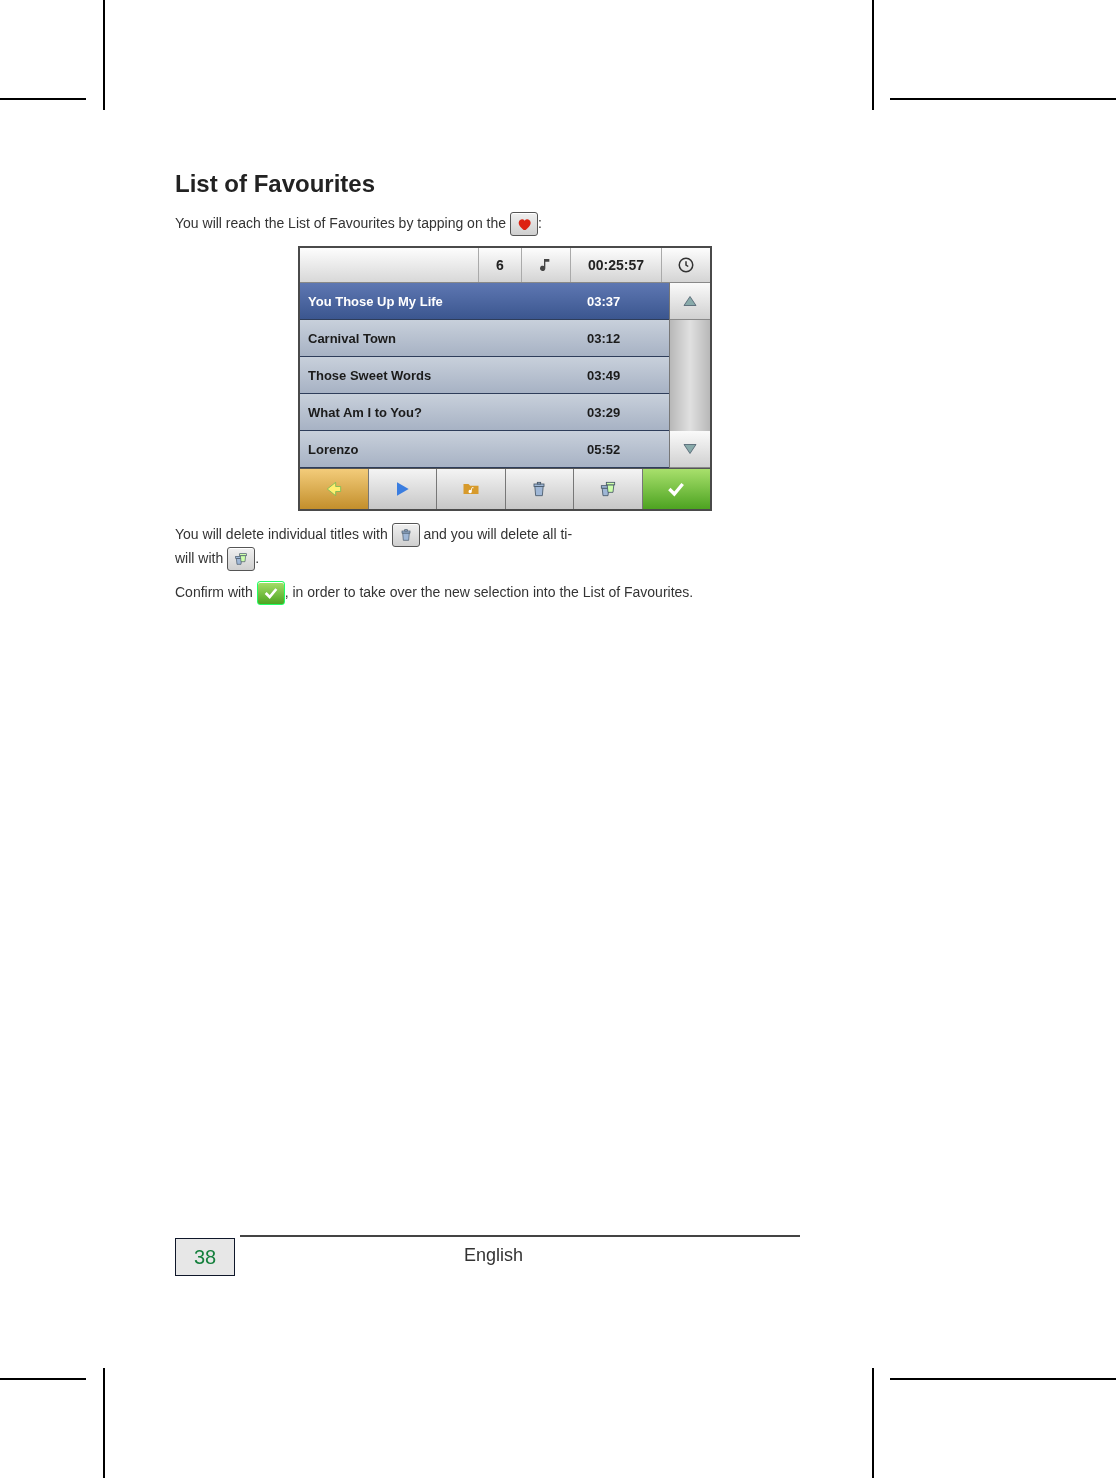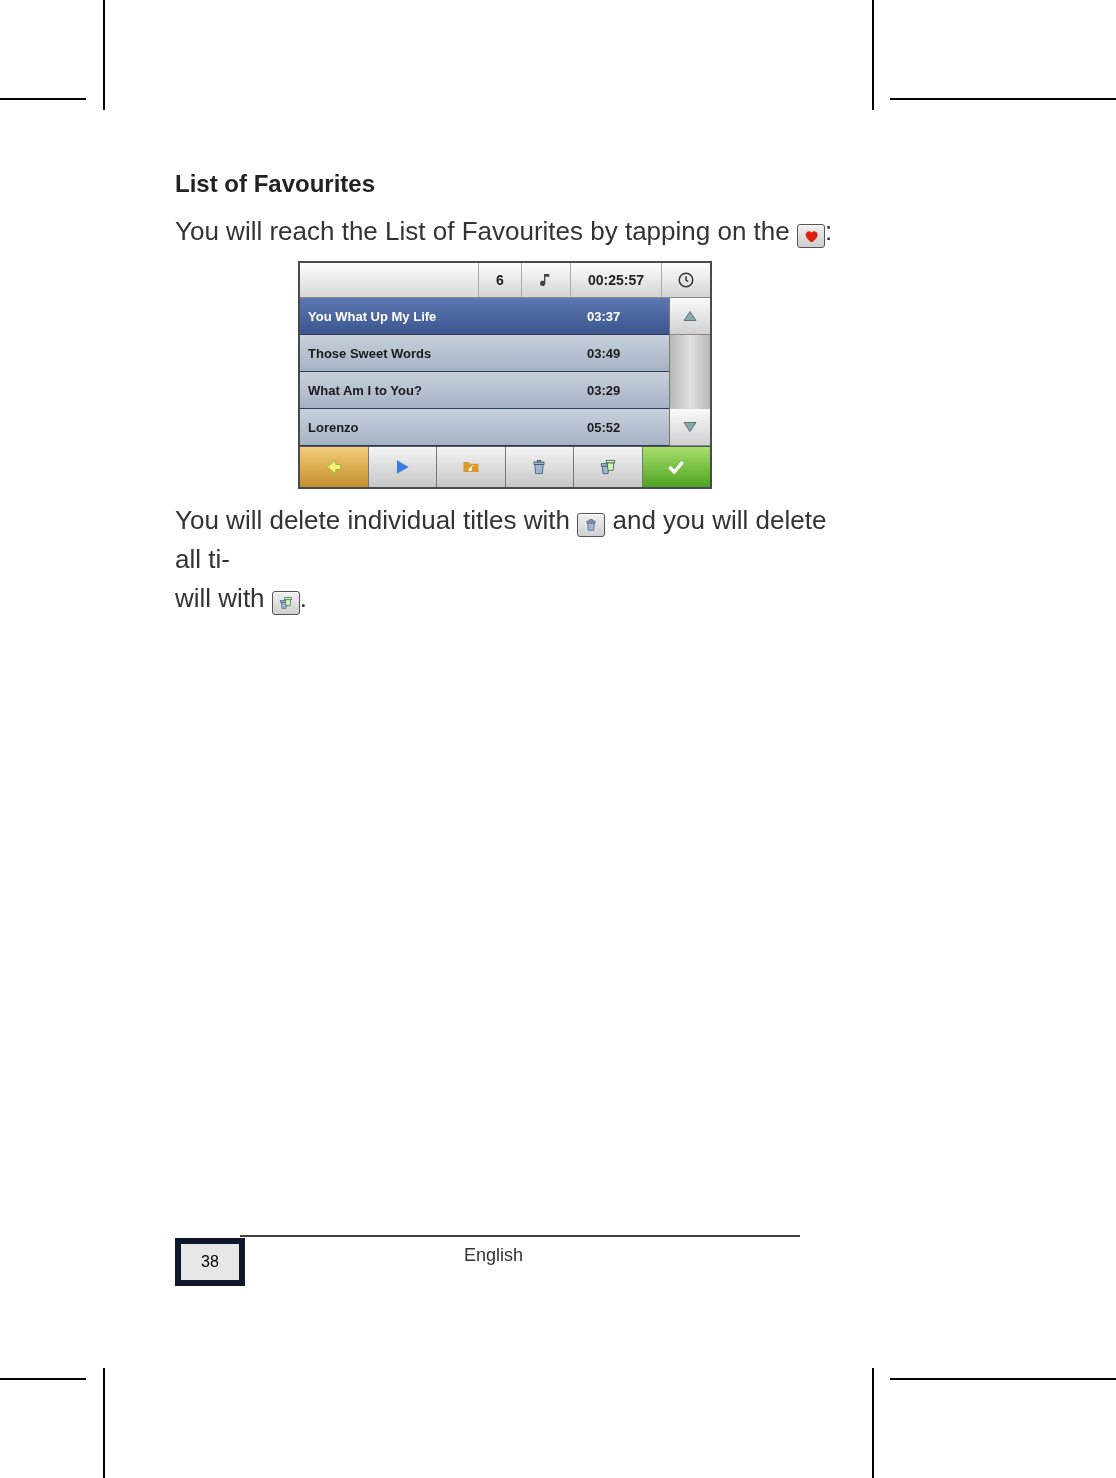--- a/index.html
+++ b/index.html
@@ -29,21 +29,21 @@
     top: 170px;
     width: 660px;
   }
   h2.section-title {
     font-size: 24px;
     font-weight: bold;
     margin: 0 0 14px 0;
     color: #222;
   }
   p.body {
-    font-size: 26px;
+    font-size: 14px;
     line-height: 1.5;
     margin: 0 0 10px 0;
     color: #333;
   }
   .inline-icon {
     display: inline-flex;
     align-items: center;
     justify-content: center;
     width: 26px;
     height: 22px;
@@ -150,24 +150,24 @@
     left: 240px;
     width: 560px;
     border-top: 2px solid #444;
   }
   .page-num-box {
     position: absolute;
     left: 175px;
     width: 58px;
     height: 36px;
     background: #e7e7e7;
-    border: 6px solid #0f172a;
+    border: 1px solid #0f172a;
     display:flex;align-items:center;justify-content:center;
-    font-size: 16px;
-    color: #000000;
+    font-size: 20px;
+    color: #15803d;
   }
   .footer-lang {
     position: absolute;
     font-size: 18px;
     color: #333;
   }
 </style>
 </head>
 <body>
 
@@ -209,22 +209,26 @@
           <svg class="svg" viewBox="0 0 24 24" style="width:18px;height:18px">
               <circle cx="12" cy="12" r="9" fill="none" stroke="#333" stroke-width="2"></circle>
               <path stroke="#333" stroke-width="2" fill="none" d="M12 7v5l3 2"></path>
             </svg>
         </div>
       </div>
 
       <div class="dev-body">
         <div class="tracklist">
           <div class="track-row selected">
-            <span class="title">You What Up My Life</span>
+            <span class="title">You Those Up My Life</span>
             <span class="dur">03:37</span>
+          </div>
+          <div class="track-row plain">
+            <span class="title">Carnival Town</span>
+            <span class="dur">03:12</span>
           </div>
           <div class="track-row plain">
             <span class="title">Those Sweet Words</span>
             <span class="dur">03:49</span>
           </div>
           <div class="track-row plain">
             <span class="title">What Am I to You?</span>
             <span class="dur">03:29</span>
           </div>
           <div class="track-row plain">
@@ -309,20 +313,28 @@
               <rect x="6" y="6" width="10" height="3" fill="#9fb7d6" stroke="#456"></rect>
             </g>
           <g transform="translate(4,-2)">
               <path fill="#cfa" stroke="#456" d="M7 9h8l-1 9H8z"></path>
               <rect x="6" y="6" width="10" height="3" fill="#cfa" stroke="#456"></rect>
             </g>
         </svg>
       </span><span>.</span>
     </p>
 
+    <p class="body">
+      <span>Confirm with </span>
+      <span class="inline-icon" style="background:linear-gradient(#a8e06c,#4da321);border-color:#2f6;">
+        <svg class="svg" viewBox="0 0 24 24">
+            <path fill="none" stroke="#fff" stroke-width="4" d="M4 12 L10 18 L20 6"></path>
+          </svg>
+      </span><span>, in order to take over the new selection into the List of Favourites.</span>
+    </p>
   </div>
 
   <div class="footer-rule" style="top:1235px;"></div>
   <div class="page-num-box" style="top:1238px;">
     <span>38</span>
   </div>
   <div class="footer-lang" style="top:1245px; left:464px;">English</div>
 
 </div>
 

